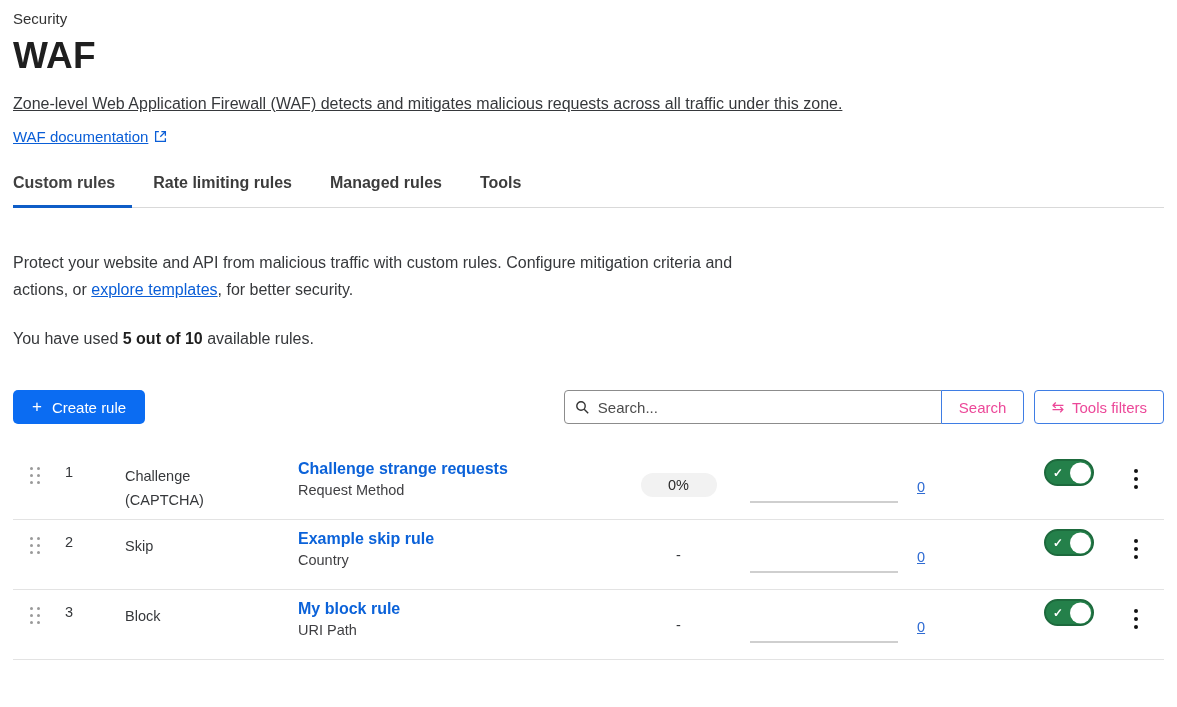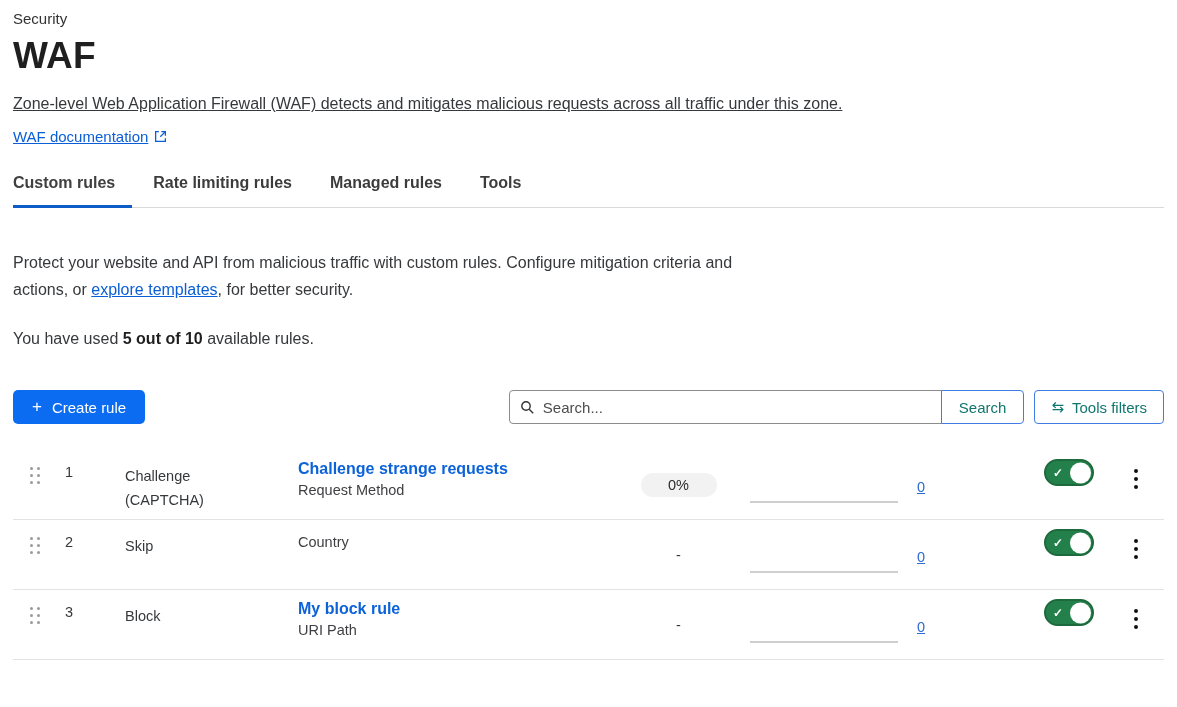--- a/index.html
+++ b/index.html
@@ -33,31 +33,31 @@
   .toolbar { margin-top:42px; display:flex; align-items:center; }
   .btn-primary {
     display:inline-flex; align-items:center; gap:10px;
     background:#0b6cf2; color:#fff; border:none; border-radius:5px;
     height:34px; padding:0 19px; font-size:15px; cursor:pointer;
     font-family:"Liberation Sans", sans-serif;
   }
   .btn-primary .plus { font-size:17px; font-weight:400; margin-top:-1px; }
   .toolbar-right { margin-left:auto; display:flex; align-items:center; }
   .search-wrap {
-    display:flex; align-items:center; width:433px; height:34px;
+    display:flex; align-items:center; width:378px; height:34px;
     border:1px solid #8c8c8c; border-radius:4px 0 0 4px; background:#fff; padding:12px 10px;
   }
   .search-wrap svg { flex:none; }
   .search-wrap input {
     border:none; outline:none; font-size:15px; color:#333; width:100%;
     margin-left:8px; font-family:"Liberation Sans", sans-serif;
   }
   .search-wrap input::placeholder { color:#4c4c4c; }
   .btn-outline {
-    height:34px; background:#fff; border:1px solid #3f7de4; color:#0f766e;
+    height:34px; background:#fff; border:1px solid #3f7de4; color:#ec4899;
     font-size:15px; cursor:pointer; font-family:"Liberation Sans", sans-serif;
     display:inline-flex; align-items:center; gap:8px; padding:0 16px;
   }
   .btn-search { border-radius:0 4px 4px 0; margin-left:-1px; padding:0 17px; }
   .btn-filters { border-radius:4px; margin-left:10px; }
   .swap-glyph { font-family:"DejaVu Sans", sans-serif; font-size:15px; }
 
   
   .table { margin-top:26px; }
   .grid {
@@ -215,20 +215,21 @@
               <i></i>
               <i></i>
             </span>
     </div>
     <div class="cell c-order">2</div>
     <div class="cell c-action">
       <div>Skip</div>
       <div></div>
     </div>
     <div class="cell c-name">
+      <a class="rule-link">Example skip rule</a>
       <div class="rule-field">Country</div>
     </div>
     <div class="cell c-csr">
       <span class="csr-value">-</span>
     </div>
     <div class="cell c-activity">
       <span class="sparkline"></span>
       <a class="activity-count">0</a>
     </div>
     <div class="cell c-enabled">

